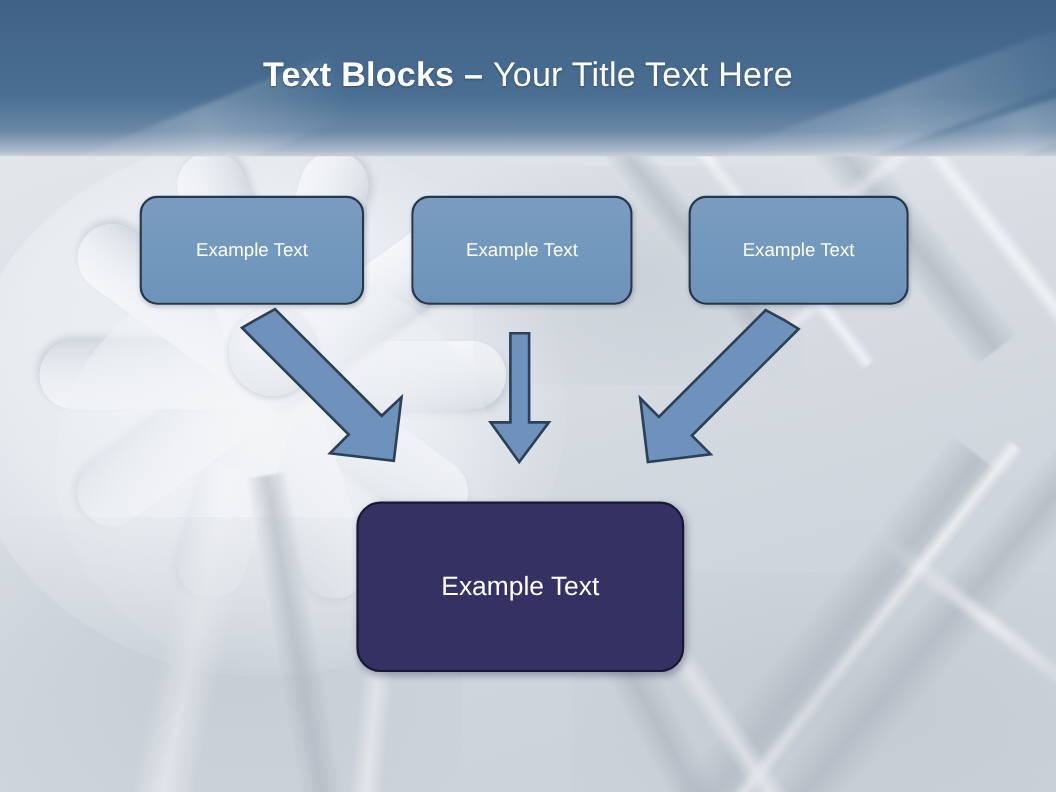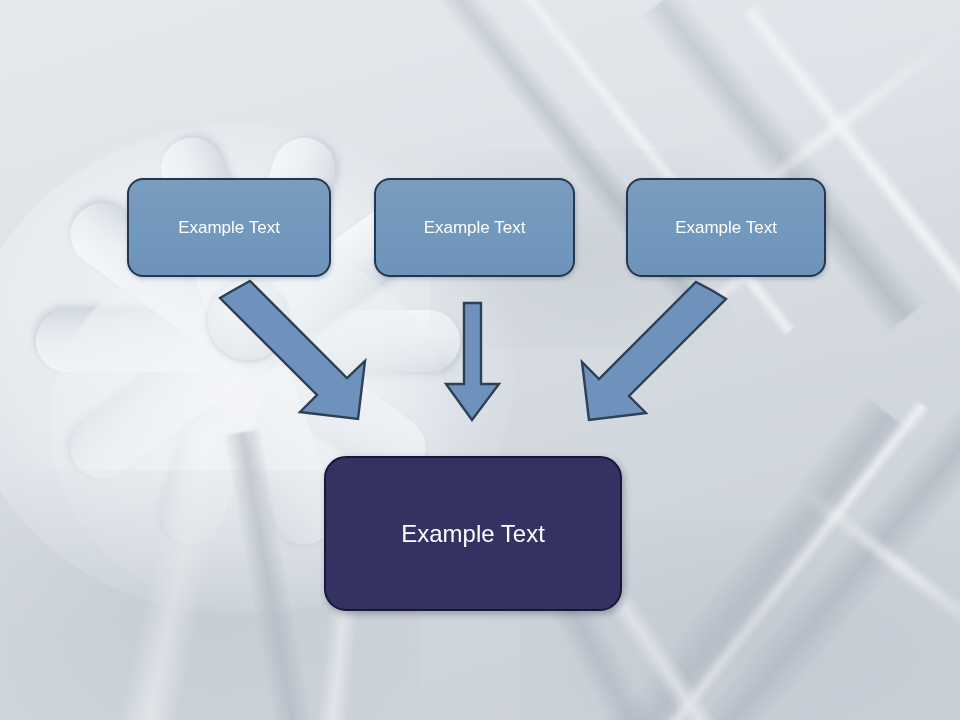--- a/index.html
+++ b/index.html
@@ -212,20 +212,29 @@
     <div class="shade" style="left:520px; top:520px; width:460px; height:230px;"></div>
     <div class="shade" style="left:430px; top:150px; width:300px; height:200px;"></div>
 
     <div class="sheen" style="left:690px; top:120px; width:300px; height:10px; transform:rotate(-38deg);"></div>
     <div class="sheen" style="left:770px; top:560px; width:260px; height:12px; transform:rotate(38deg);"></div>
     <div class="sheen" style="left:600px; top:300px; width:220px; height:8px;  transform:rotate(-40deg);"></div>
 
     <div class="bg-tint"></div>
   </div>
 
+  <div class="header">
+    <div class="header-streak" style="left:60px;  top:96px;  width:260px; height:60px; transform:rotate(-22deg);"></div>
+    <div class="header-streak" style="left:640px; top:80px;  width:360px; height:50px; transform:rotate(-20deg);"></div>
+    <div class="header-streak" style="left:820px; top:100px; width:220px; height:40px; transform:rotate(-18deg);"></div>
+
+    <div class="title">
+      <span class="t-bold">Text Blocks </span><span class="t-bold">– </span><span class="t-rest">Your Title Text Here</span>
+    </div>
+  </div>
 
   <svg class="arrow-layer" viewBox="0 0 960 720">
 
     <g>
       <polygon class="arrow-shape" points="232,291 250,281 347,378 365,361 358,419 300,412 317,395 220,298"></polygon>
     </g>
 
     <g>
       <polygon class="arrow-shape" points="464,303 481,303 481,384 499,384 472,420 446,384 464,384"></polygon>
     </g>

